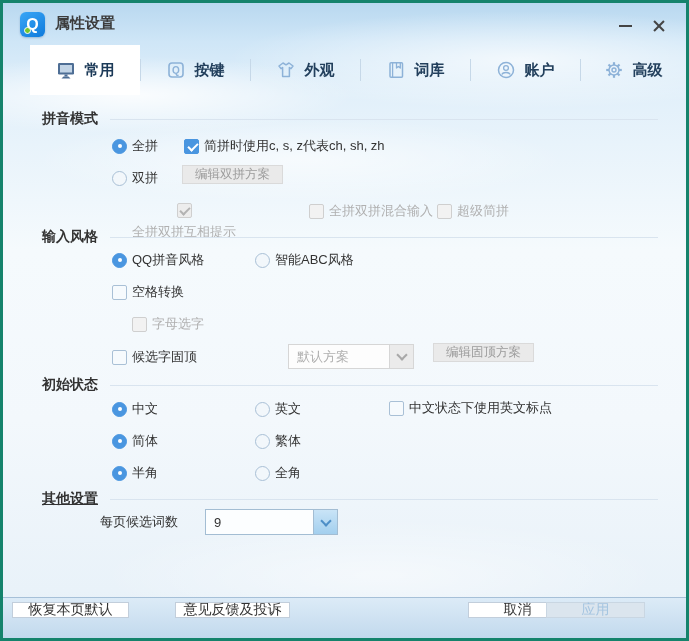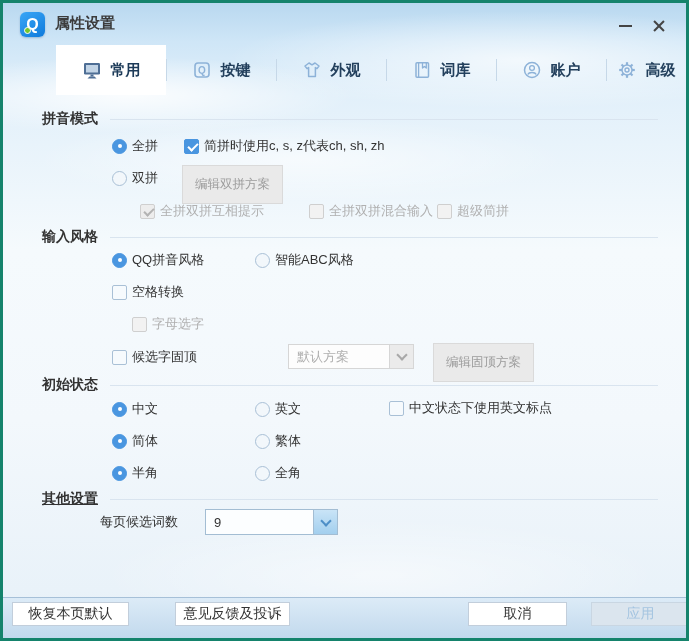--- a/index.html
+++ b/index.html
@@ -25,21 +25,21 @@
   .win-btn{position:absolute;top:11px;width:28px;height:24px;display:flex;align-items:center;justify-content:center;cursor:default;}
   .min-btn{left:608px;}
   .close-btn{left:642px;}
   .min-glyph{width:13px;height:2px;background:#444;}
   .close-glyph{position:relative;width:14px;height:14px;}
   .close-glyph::before,.close-glyph::after{content:"";position:absolute;left:6px;top:0;width:2px;height:14px;background:#444;}
   .close-glyph::before{transform:rotate(45deg);}
   .close-glyph::after{transform:rotate(-45deg);}
 
   
-  .tabbar{position:absolute;top:45px;left:3px;right:3px;height:50px;display:flex;padding-left:5px;margin-left:48px;}
+  .tabbar{position:absolute;top:45px;left:3px;right:3px;height:50px;display:flex;padding-left:27px;}
   .tab{width:110px;height:50px;display:flex;align-items:center;justify-content:center;gap:9px;
        font-size:15px;font-weight:bold;color:#23405d;position:relative;cursor:default;}
   .tab:not(:first-child)::before{content:"";position:absolute;left:0;top:14px;width:1px;height:22px;background:#c6d8e8;}
   .tab.active{background:#fff;color:#1c3a58;}
   .tab:last-child{flex:1;max-width:125px;}
   .tab svg{display:block;}
 
   
   .sec-title{position:absolute;left:42px;font-size:14px;font-weight:bold;color:#333;}
   .rule{position:absolute;left:110px;width:548px;height:1px;background:#d9e4ef;}
@@ -54,48 +54,48 @@
   .radio.checked::after{content:"";position:absolute;left:4.5px;top:4.5px;width:4px;height:4px;border-radius:50%;background:#fff;}
 
   .checkbox{width:15px;height:15px;border:1px solid #a9c0d6;background:#f6fafd;box-sizing:border-box;position:relative;border-radius:2px;flex:0 0 auto;}
   .checkbox.checked{background:#4a96e0;border-color:#4a96e0;}
   .checkbox.checked::after{content:"";position:absolute;left:2.5px;top:3px;width:8px;height:4px;
       border-left:2px solid #fff;border-bottom:2px solid #fff;transform:rotate(-45deg);}
   .checkbox.disabled{background:#f2f2f2;border-color:#cfcfcf;}
   .checkbox.disabled.checked{background:#ededed;border-color:#cfcfcf;}
   .checkbox.disabled.checked::after{border-color:#b3b3b3;}
 
-  .grey-btn{position:absolute;height:39px;padding:0 12px;background:#eaeaea;border:1px solid #dadada;
+  .grey-btn{position:absolute;height:19px;padding:0 12px;background:#eaeaea;border:1px solid #dadada;
       color:#9c9c9c;font-size:12.5px;display:flex;align-items:center;justify-content:center;box-sizing:border-box;white-space:nowrap;}
 
   
   .dd{position:absolute;display:flex;box-sizing:border-box;align-items:stretch;}
   .dd .dd-value{flex:1;padding-left:8px;font-size:13px;display:flex;align-items:center;overflow:hidden;white-space:nowrap;}
   .dd .dd-btn{width:23px;display:flex;align-items:center;justify-content:center;flex:0 0 auto;}
   .chev{width:6px;height:6px;border-right:2px solid;border-bottom:2px solid;transform:rotate(45deg);margin-top:-3px;}
   .dd.dd-disabled{border:1px solid #d6d6d6;background:#fdfdfd;height:25px;}
   .dd.dd-disabled .dd-value{color:#b0b0b0;}
   .dd.dd-disabled .dd-btn{background:#ebebeb;border-left:1px solid #d6d6d6;}
   .dd.dd-disabled .chev{color:#a8a8a8;border-color:#a8a8a8;}
   .dd.dd-enabled{border:1px solid #a3bdd3;background:#fcfeff;height:26px;}
   .dd.dd-enabled .dd-value{color:#333;}
   .dd.dd-enabled .dd-btn{background:linear-gradient(180deg,#c9e4f7,#a3cfee);border-left:1px solid #a3bdd3;}
   .dd.dd-enabled .chev{border-color:#4e8fc7;}
 
   
   .footer{position:absolute;left:3px;right:3px;bottom:3px;height:40px;
       background:linear-gradient(180deg,#dcebf7,#c2d9ed);border-top:1px solid #a6c0d8;}
-  .f-btn{position:absolute;top:4px;height:24px;background:#fff;border:1px solid #c2cedb;
+  .f-btn{position:absolute;top:4px;height:16px;background:#fff;border:1px solid #c2cedb;
       font-size:14px;color:#333;display:flex;align-items:center;justify-content:center;box-sizing:border-box;
       font-family:Liberation Serif, serif;}
   .f-restore{left:9px;width:117px;}
   .f-feedback{left:131px;width:115px;margin-left:41px;}
   .f-ok{left:360px;width:99px;}
   .f-cancel{left:465px;width:99px;}
-  .f-apply{left:588px;width:99px;background:#dbe5ee;border-color:#c9d6e2;color:#a4c4e0;}
+  .f-apply{left:543px;width:99px;background:#dbe5ee;border-color:#c9d6e2;color:#a4c4e0;}
 </style>
 </head>
 <body>
 
 <div class="titlebar">
   <div class="logo">
     <div class="q">Q</div>
     <div class="dot"></div>
   </div>
   <div class="win-title">属性设置</div>
@@ -176,21 +176,21 @@
   <span class="checkbox checked"></span>
   <span class="lbl">简拼时使用c, s, z代表ch, sh, zh</span>
 </div>
 
 <div class="grp" style="top:170px;left:112px;">
   <span class="radio"></span>
   <span class="lbl">双拼</span>
 </div>
 <div class="grey-btn" style="top:165px;left:182px;">编辑双拼方案</div>
 
-<div class="grp disabled" style="top:203px;left:140px;">
+<div class="grp disabled" style="top:203px;left:132px;flex-direction:column;">
   <span class="checkbox disabled checked"></span>
   <span class="lbl">全拼双拼互相提示</span>
 </div>
 <div class="grp disabled" style="top:203px;left:285px;padding-left:24px;">
   <span class="checkbox disabled"></span>
   <span class="lbl">全拼双拼混合输入</span>
 </div>
 <div class="grp disabled" style="top:203px;left:437px;">
   <span class="checkbox disabled"></span>
   <span class="lbl">超级简拼</span>

